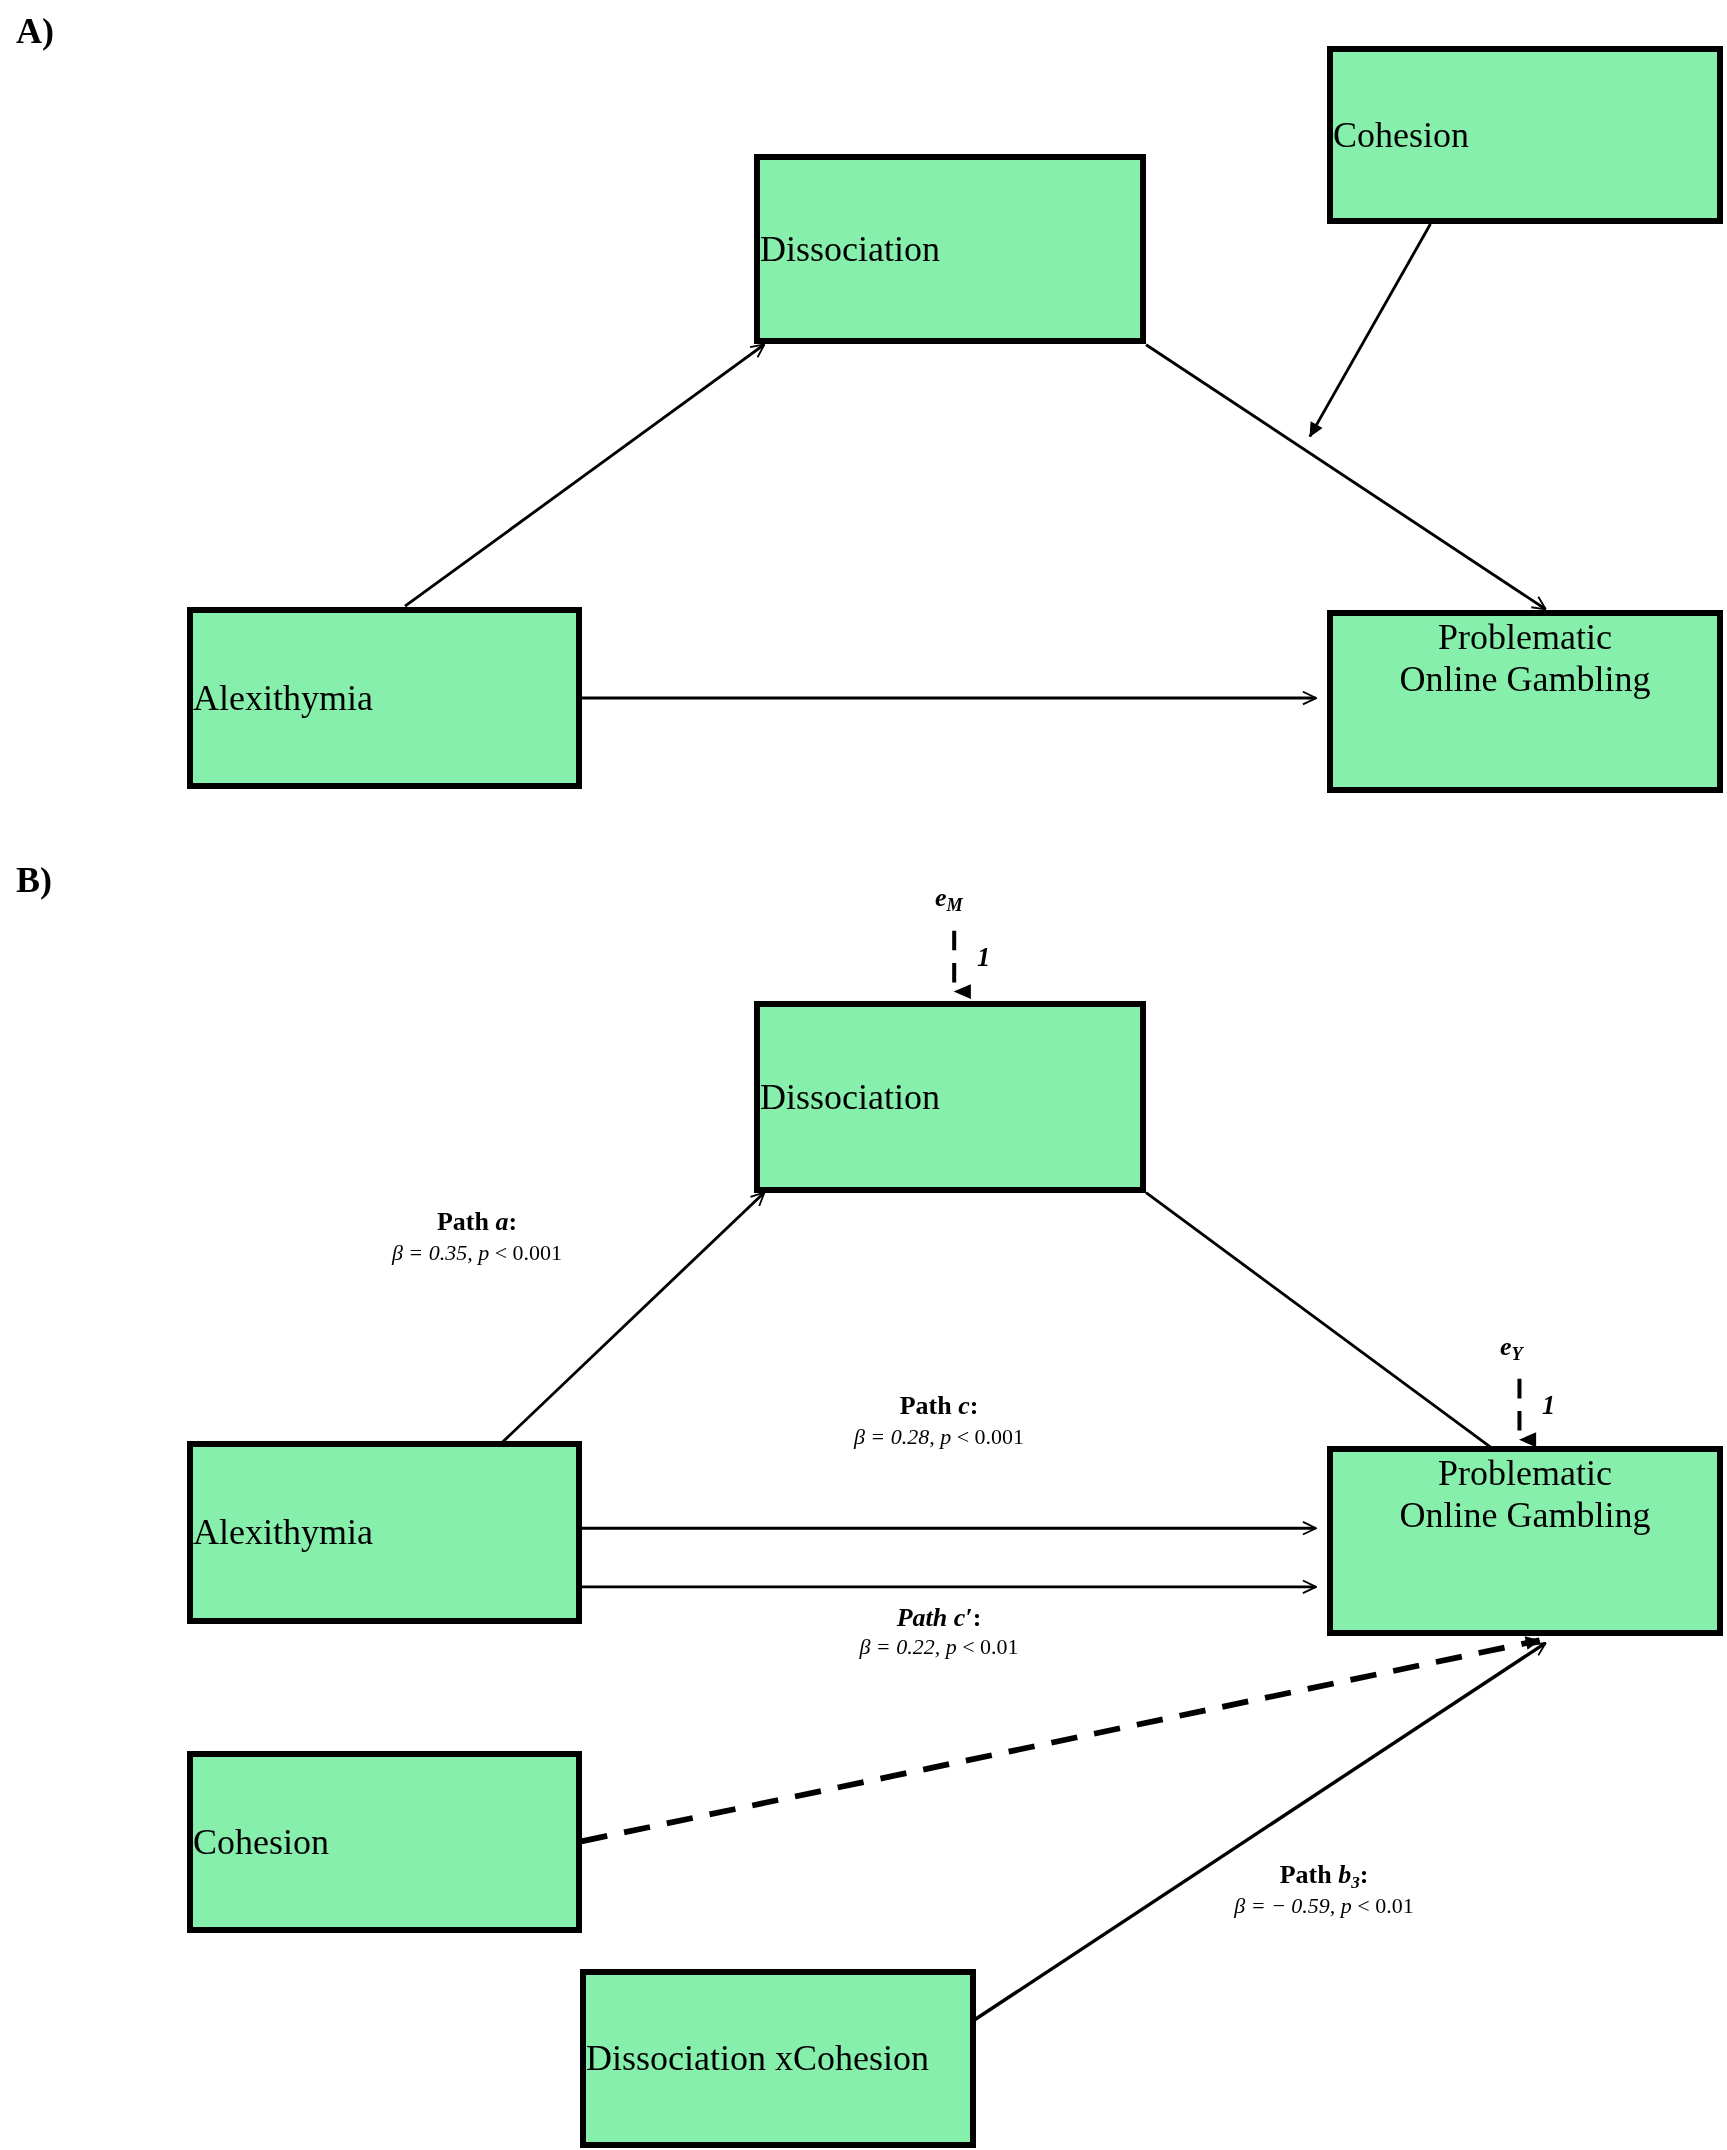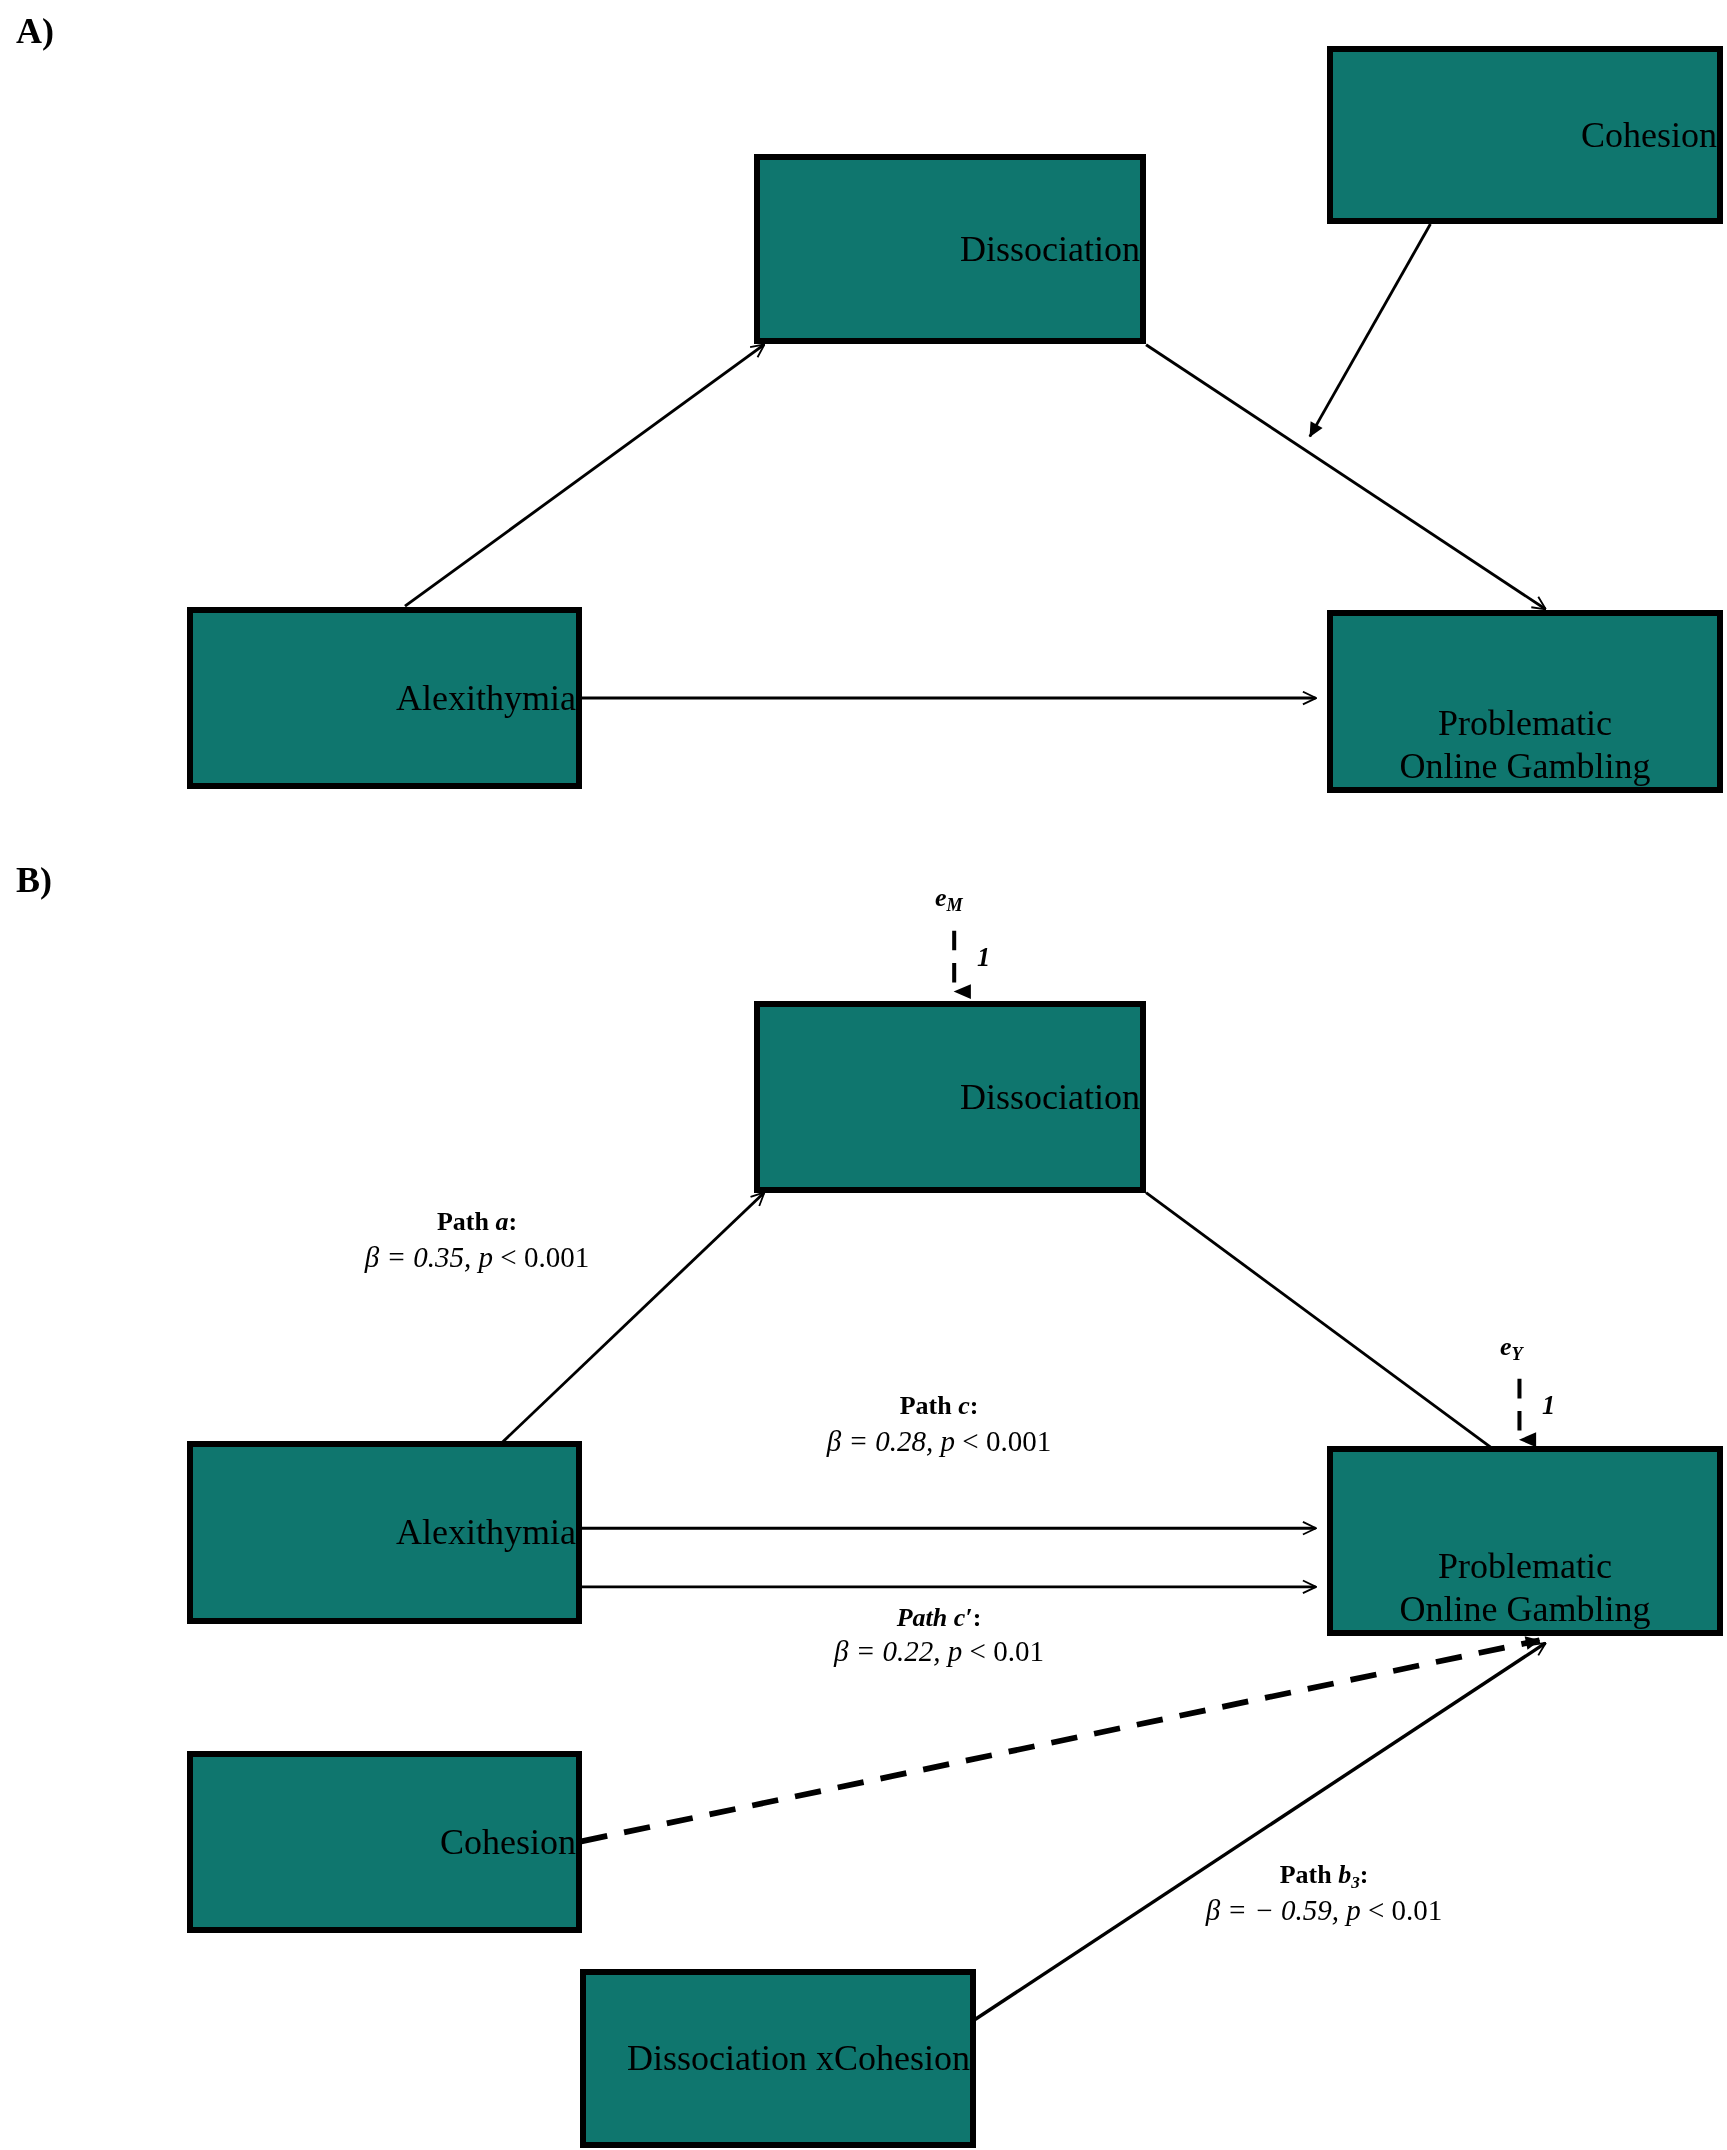--- a/index.html
+++ b/index.html
@@ -5,30 +5,30 @@
 <style>
   html,body{margin:0;padding:0;background:#ffffff;}
   body{width:1728px;height:2151px;position:relative;
        font-family:"Liberation Serif","DejaVu Serif",serif;color:#000;}
   .stage{position:absolute;left:0;top:0;width:1728px;height:2151px;}
   svg.layer{position:absolute;left:0;top:0;width:1728px;height:2151px;overflow:visible;}
 
   .panel-label{position:absolute;font-family:"Liberation Serif","DejaVu Serif",serif;
       font-weight:bold;font-size:36px;line-height:1;letter-spacing:0px;}
 
-  .node{position:absolute;box-sizing:border-box;background:#0f766e;
-        border:6.3px solid #000;display:flex;align-items:center;justify-content:flex-end;
+  .node{position:absolute;box-sizing:border-box;background:#86efac;
+        border:6.3px solid #000;display:flex;align-items:center;justify-content:flex-start;
         text-align:center;}
   .node span{font-size:36px;line-height:1.18;font-weight:normal;
              font-family:"Liberation Serif","DejaVu Serif",serif;}
 
   .plabel{position:absolute;text-align:center;white-space:nowrap;
           font-family:"Liberation Serif","DejaVu Serif",serif;}
   .plabel .l1{display:block;font-weight:bold;font-size:26px;line-height:1.18;}
-  .plabel .l2{display:block;font-size:29px;line-height:1.22;font-style:normal;}
+  .plabel .l2{display:block;font-size:22px;line-height:1.22;font-style:normal;}
   .it{font-style:italic;}
   .bit{font-style:italic;font-weight:bold;}
   .supsub{font-size:0.66em;vertical-align:-0.28em;font-style:italic;font-weight:bold;}
 
   .errlab{position:absolute;font-family:"Liberation Serif","DejaVu Serif",serif;
           font-weight:bold;font-style:italic;font-size:26px;line-height:1;}
   .errlab .esub{font-size:0.70em;vertical-align:-0.26em;}
   .onelab{position:absolute;font-family:"Liberation Serif","DejaVu Serif",serif;
           font-weight:bold;font-style:italic;font-size:26.4px;line-height:1;}
 </style>

